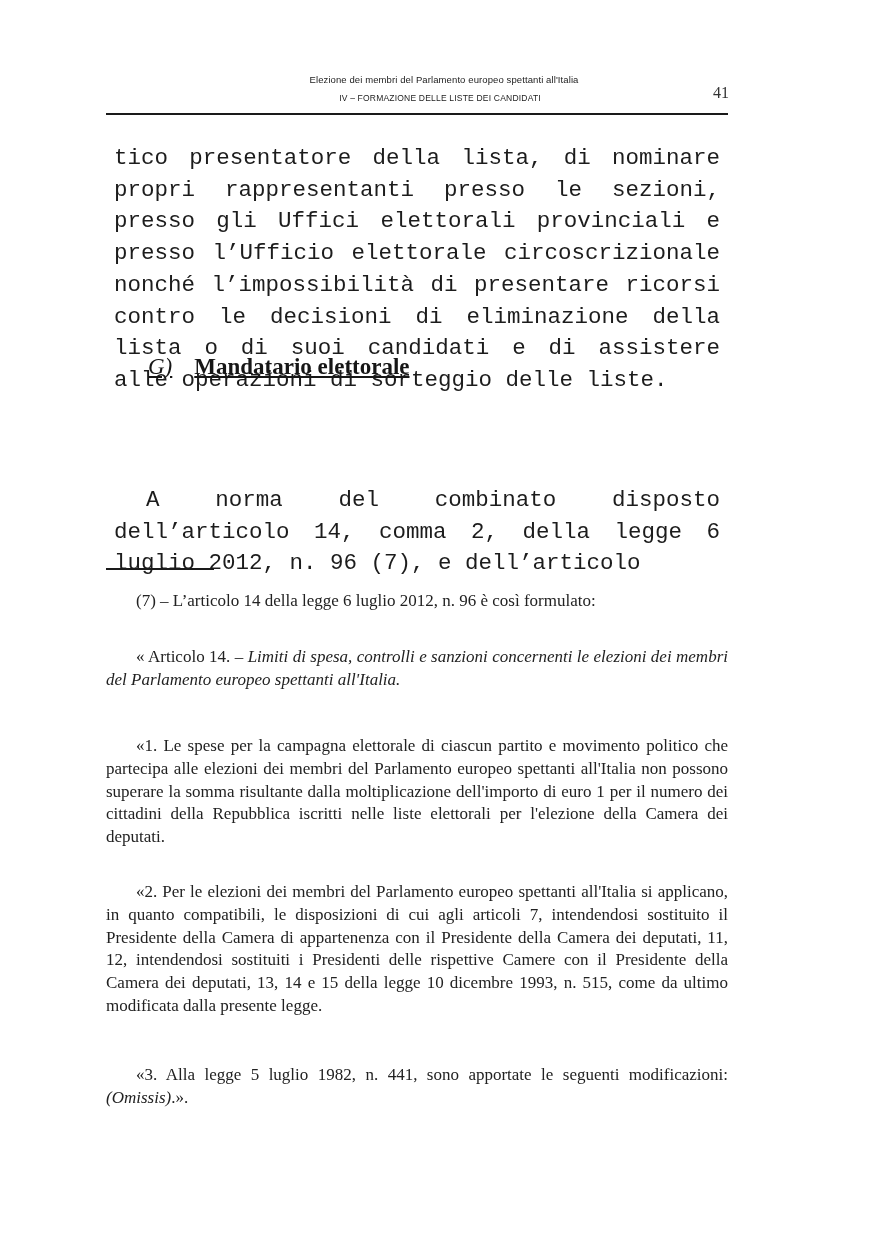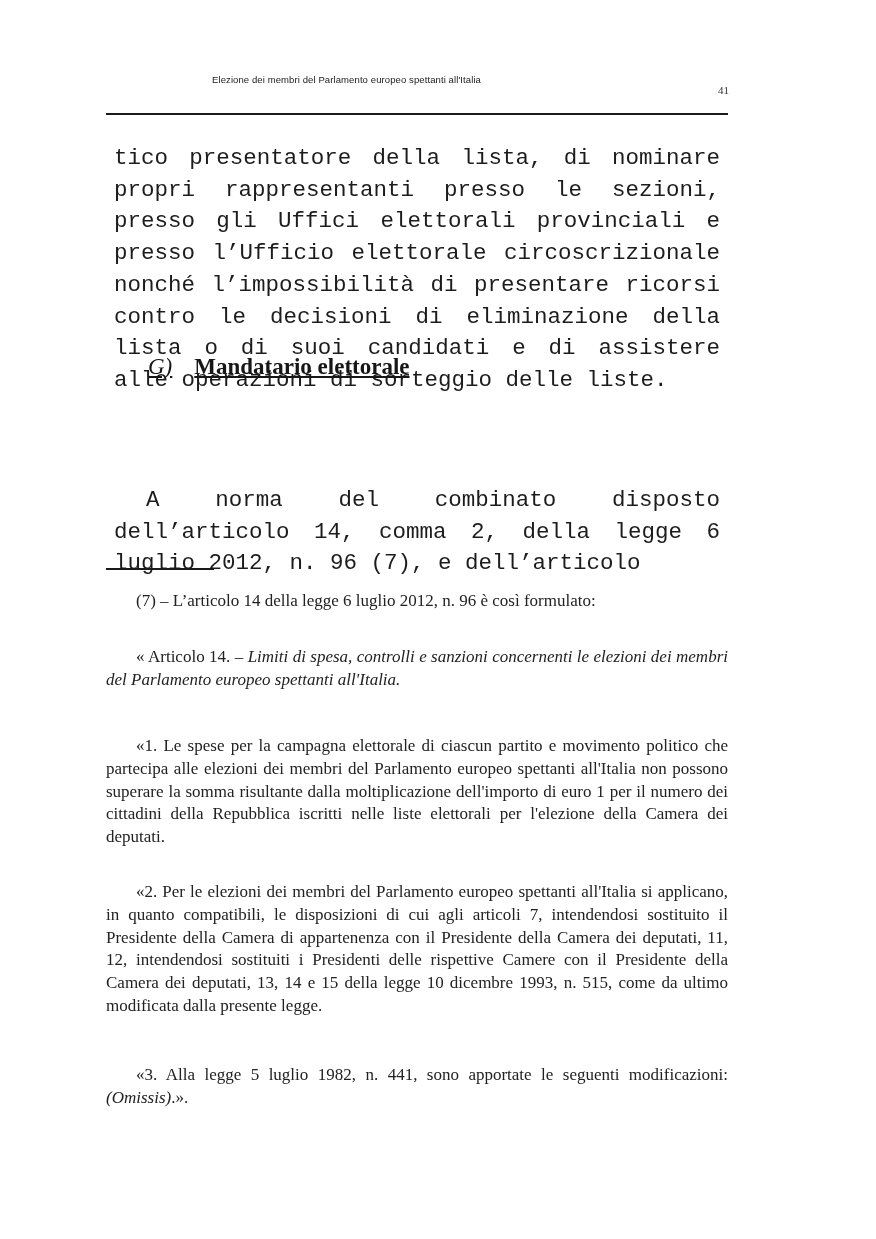--- a/index.html
+++ b/index.html
@@ -16,23 +16,23 @@
     font-family: "DejaVu Serif", "Liberation Serif", serif;
   }
   .page {
     position: absolute;
     left: 0; top: 0;
     width: 876px; height: 1239px;
   }
   
   .running-title {
     position: absolute;
-    left: 212px; top: 74px;
+    left: 204px; top: 74px;
     width: 480px;
-    text-align: left;
+    text-align: center;
     font-family: "Liberation Sans", sans-serif;
     font-size: 9.5px;
     letter-spacing: 0.1px;
     color: #222;
   }
   .running-chapter {
     position: absolute;
     left: 200px; top: 93px;
     width: 480px;
     text-align: center;
@@ -40,21 +40,21 @@
     font-size: 8.5px;
     letter-spacing: 0.2px;
     color: #222;
   }
   .page-number {
     position: absolute;
     left: 697px; top: 84px;
     width: 32px;
     text-align: right;
     font-family: "Liberation Serif", serif;
-    font-size: 11px;
+    font-size: 16px;
     color: #333;
   }
   .header-rule {
     position: absolute;
     left: 106px; top: 113px;
     width: 622px; height: 0;
     border-top: 2px solid #1a1a1a;
   }
 
   
@@ -132,20 +132,21 @@
   .fn-4 { top: 881px; }
   .fn-5 { top: 1064px; }
   .fn-5 .omissis { font-style: italic; }
 </style>
 </head>
 <body>
 
 <div class="page">
 
   <div class="running-title">Elezione dei membri del Parlamento europeo spettanti all'Italia</div>
+  <div class="running-chapter">IV  –  FORMAZIONE DELLE LISTE DEI CANDIDATI</div>
   <div class="page-number">41</div>
   <div class="header-rule"></div>
 
   <div class="body-block continuation">
     <p>tico presentatore della lista, di nominare propri rappresentanti presso le sezioni, presso gli Uffici elettorali provinciali e presso l’Ufficio elettorale circoscrizionale nonché l’impossibilità di presentare ricorsi contro le decisioni di eliminazione della lista o di suoi candidati e di assistere alle operazioni di sorteggio delle liste.</p>
   </div>
 
   <div class="section-heading">
     <span class="letter">G)</span><span class="title">Mandatario elettorale</span>
   </div>

